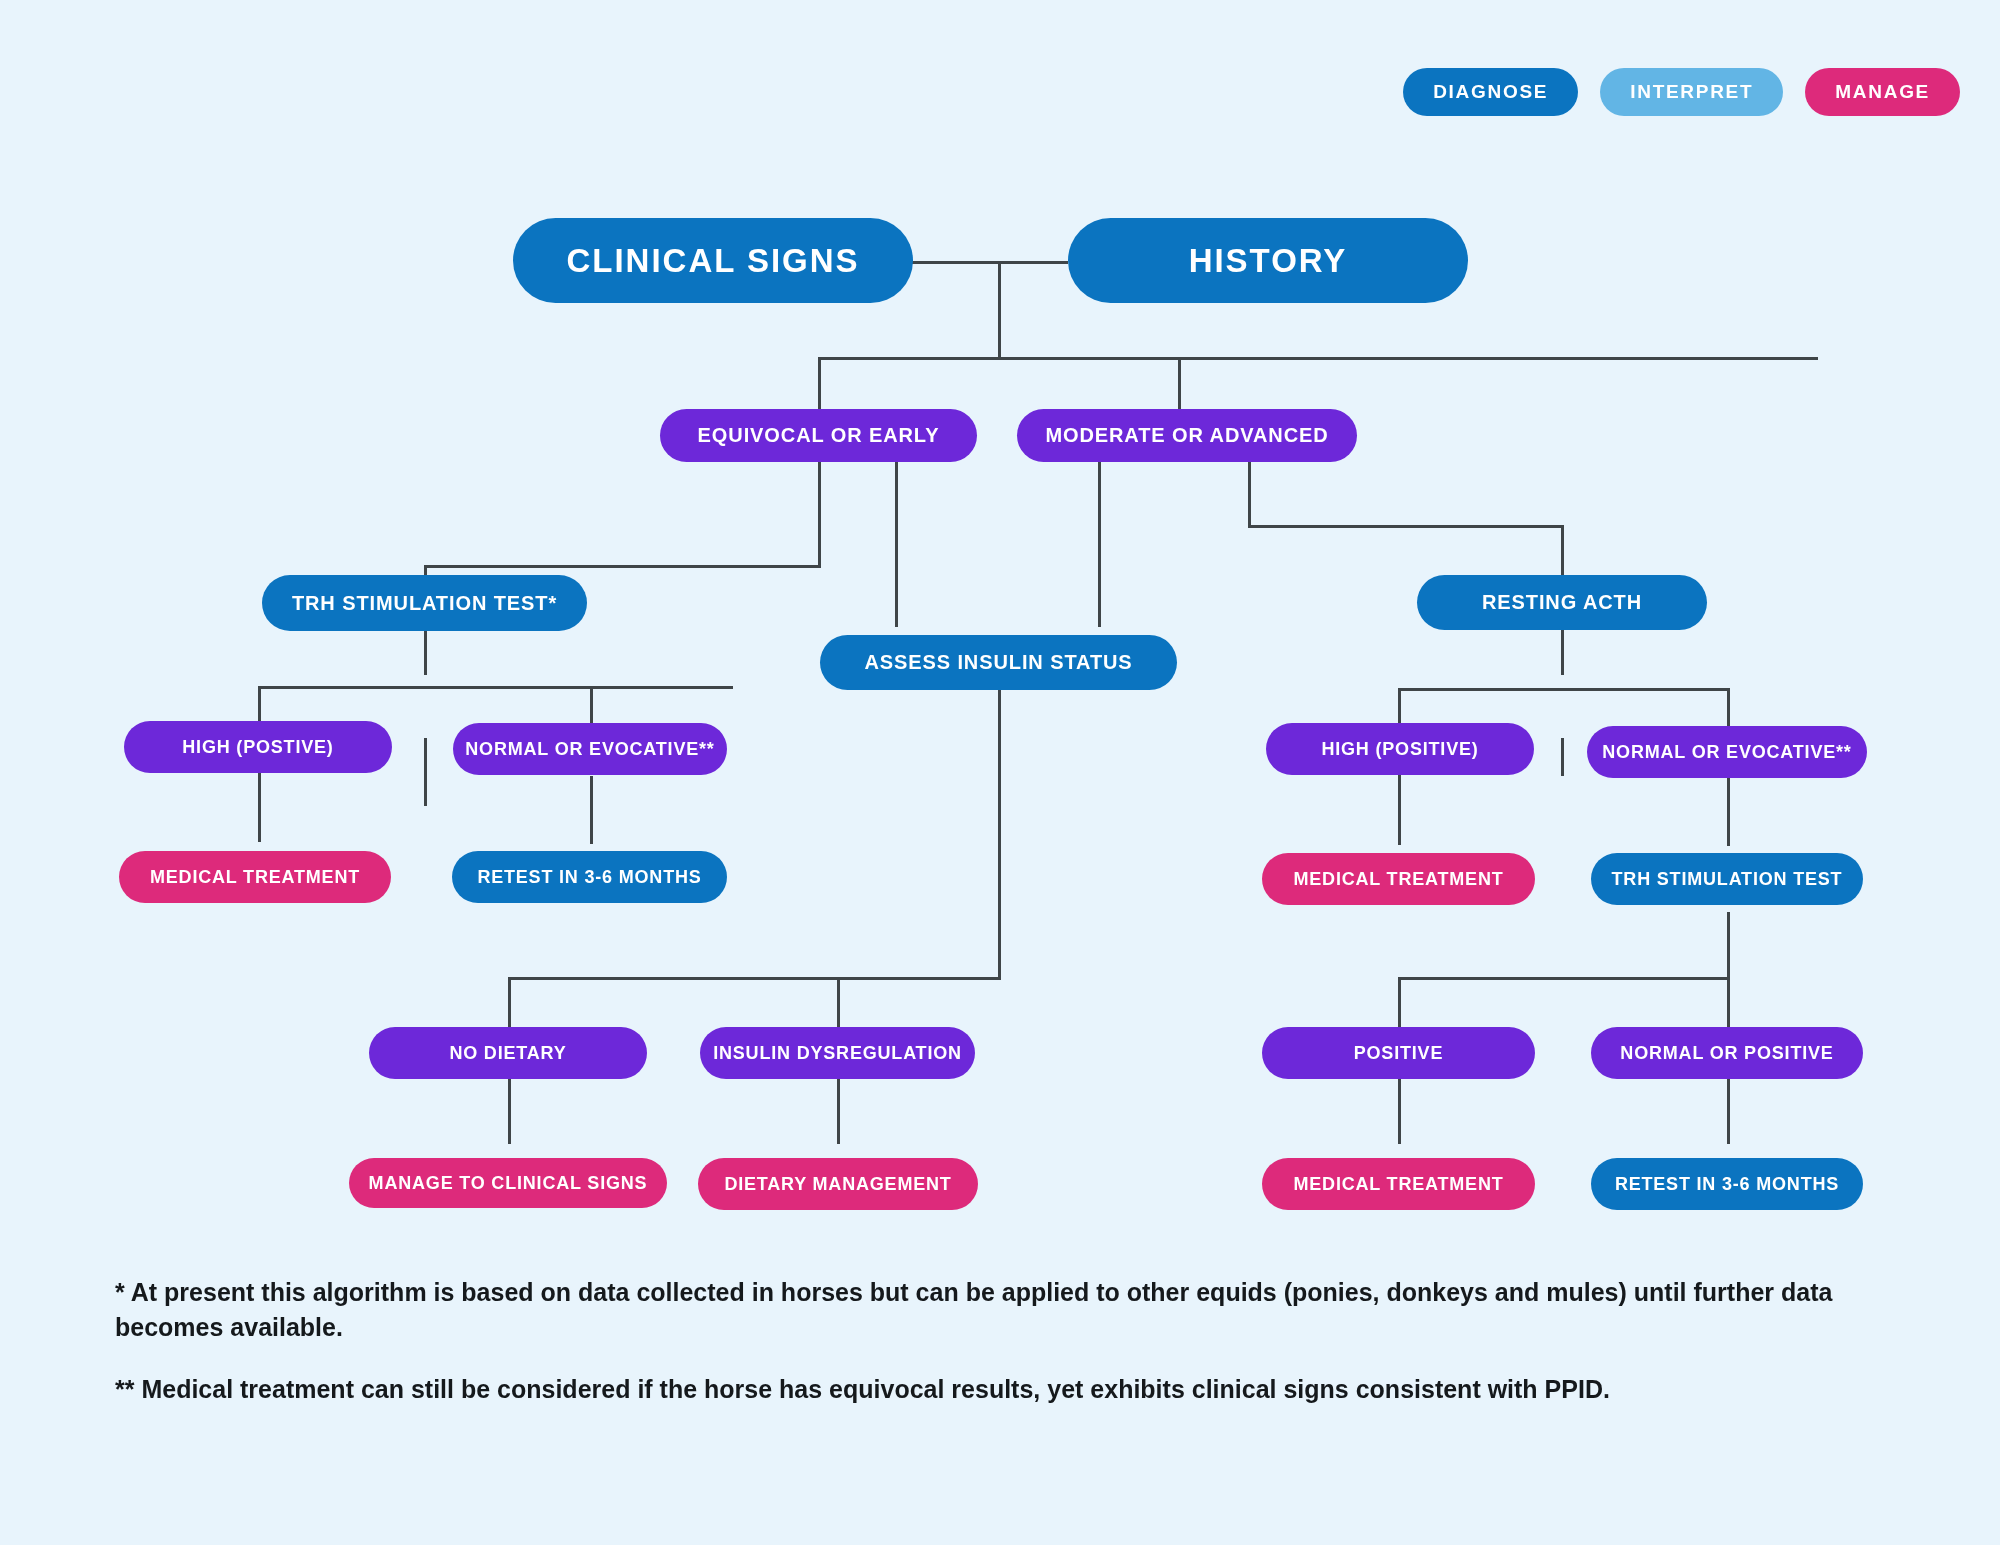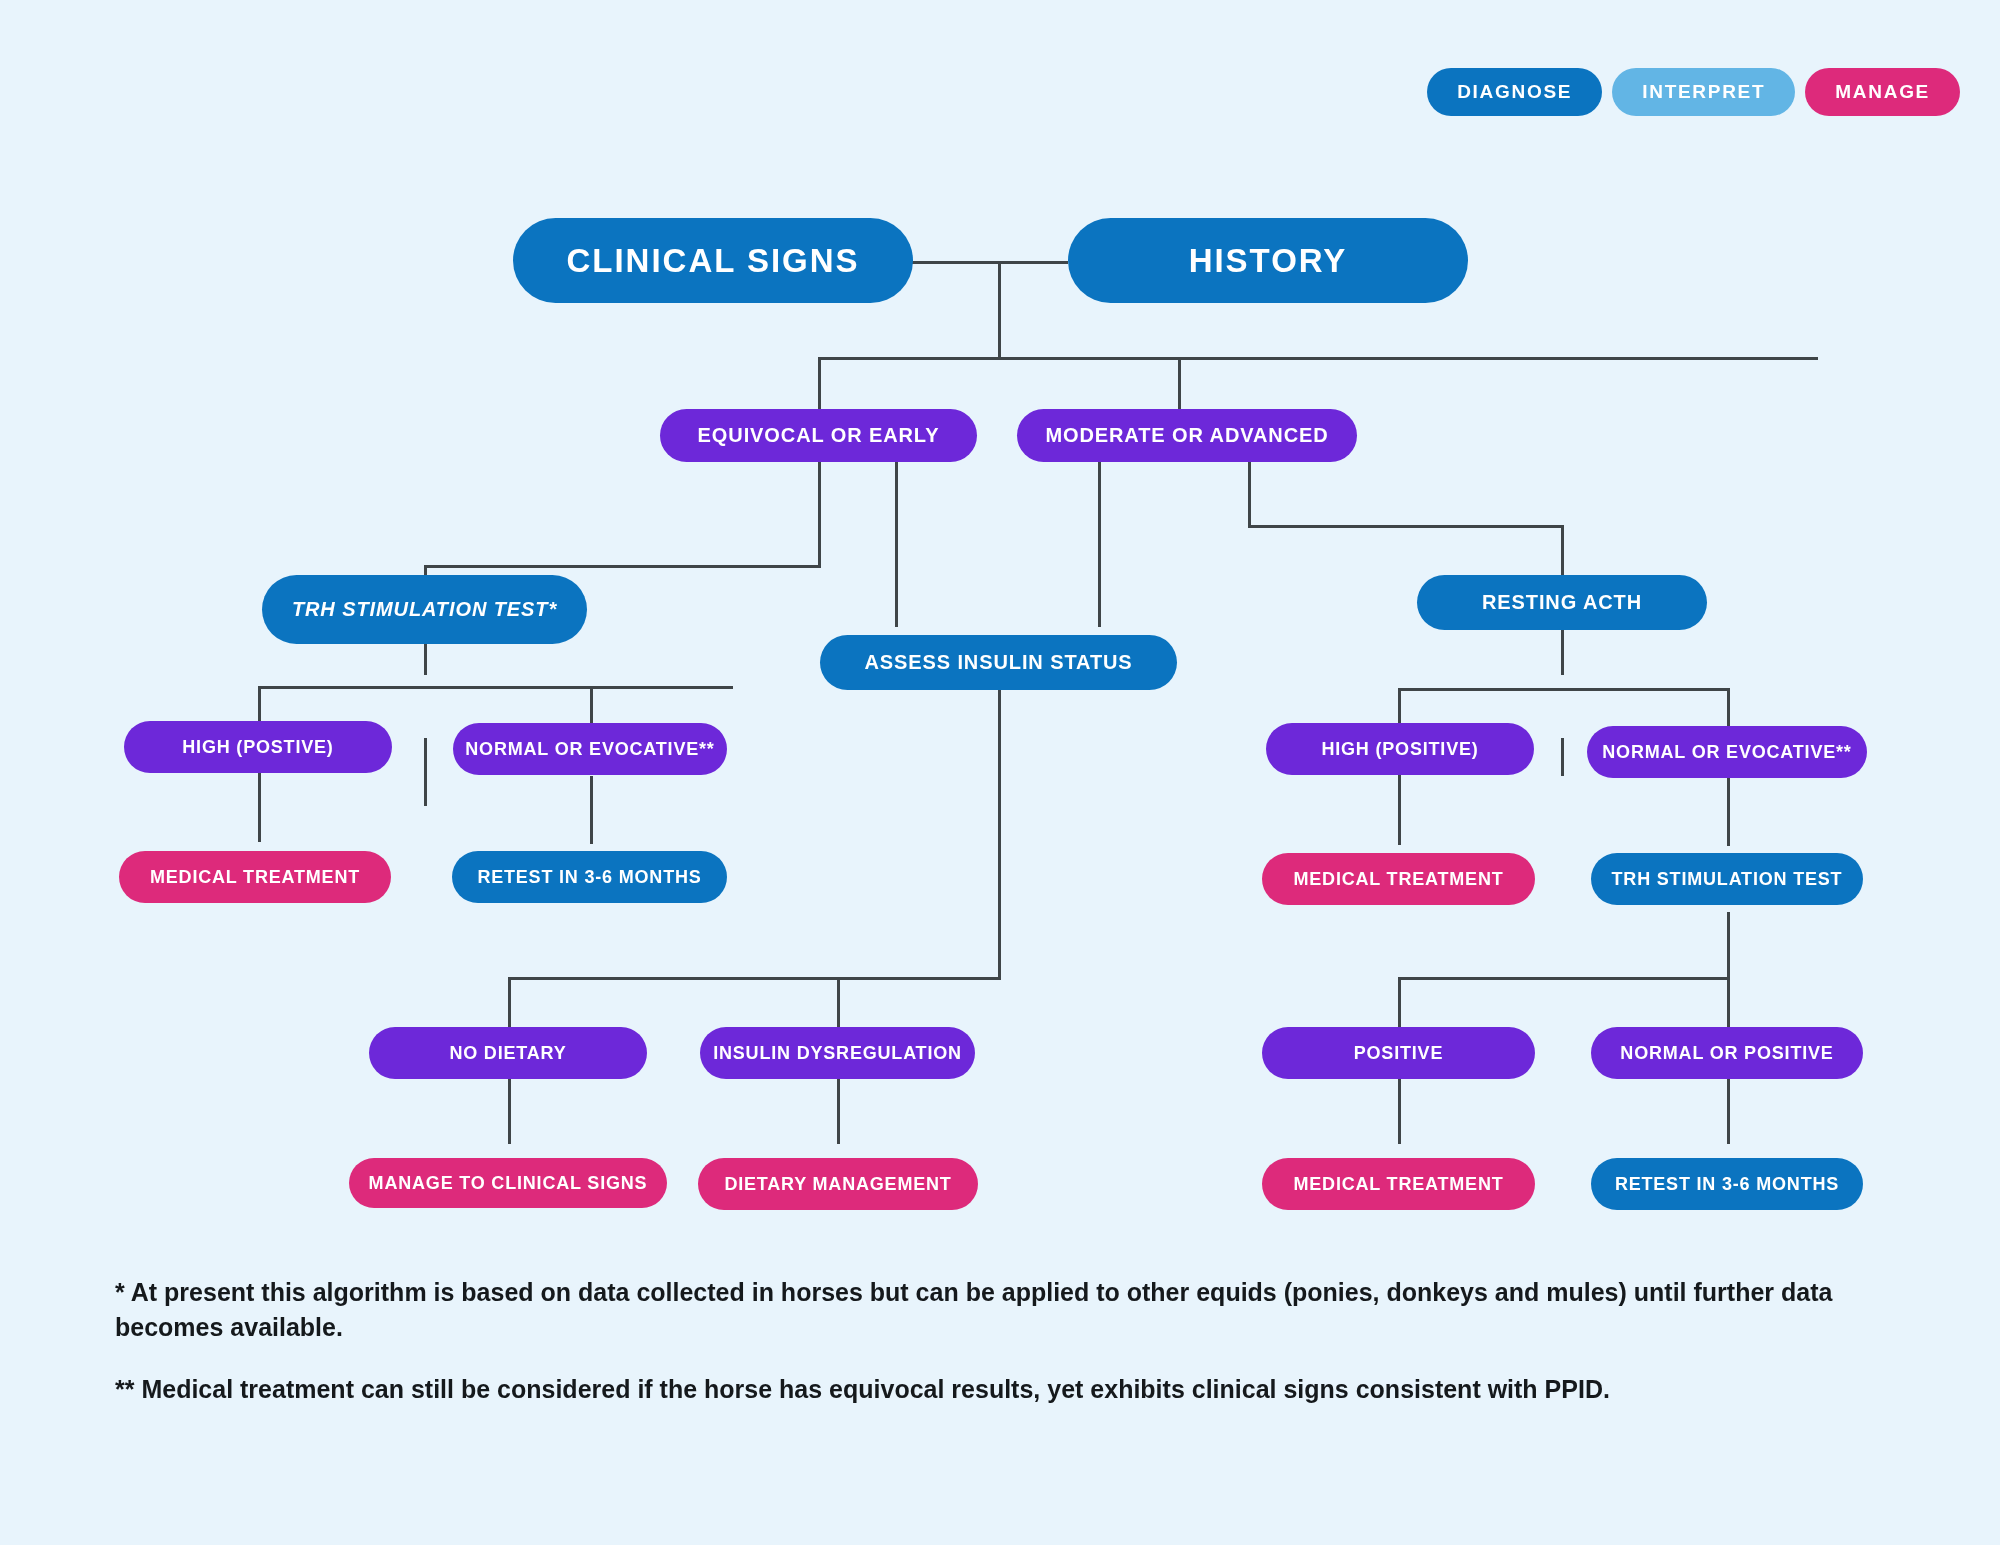--- a/index.html
+++ b/index.html
@@ -6,21 +6,21 @@
   body{
     width:2000px;height:1545px;
     background:#e8f4fc;
     font-family:"Liberation Sans", sans-serif;
     overflow:hidden;
     position:relative;
   }
   #canvas{position:absolute;inset:0;}
 
   
-  .legend{position:absolute;top:68px;right:40px;display:flex;gap:10px;}
+  .legend{position:absolute;top:68px;right:40px;display:flex;gap:22px;}
   .pill{
     border-radius:999px;color:#fff;font-weight:bold;font-size:19px;
     letter-spacing:.09em;display:flex;align-items:center;justify-content:center;
     padding:13px 30px;white-space:nowrap;
   }
   .pill.dark{background:#0b74c0;}
   .pill.light{background:#62b5e5;}
   .pill.pink{background:#dd2a7b;}
 
   
@@ -121,21 +121,21 @@
     <span>HISTORY</span>
   </div>
 
   <div class="node light t-l2" style="left:660px;top:409px;width:317px;height:53px;">
     <span>EQUIVOCAL OR EARLY</span>
   </div>
   <div class="node light t-l2" style="left:1017px;top:409px;width:340px;height:53px;">
     <span>MODERATE OR ADVANCED</span>
   </div>
 
-  <div class="node dark t-l3" style="left:262px;top:575px;width:325px;height:69px;font-style:italic;">
+  <div class="node dark t-l3" style="left:262px;top:575px;width:325px;height:56px;">
     <span>TRH STIMULATION TEST*</span>
   </div>
   <div class="node dark t-l3" style="left:820px;top:635px;width:357px;height:55px;">
     <span>ASSESS INSULIN STATUS</span>
   </div>
   <div class="node dark t-l3" style="left:1417px;top:575px;width:290px;height:55px;">
     <span>RESTING ACTH</span>
   </div>
 
   <div class="node light t-l4" style="left:124px;top:721px;width:268px;height:52px;">

